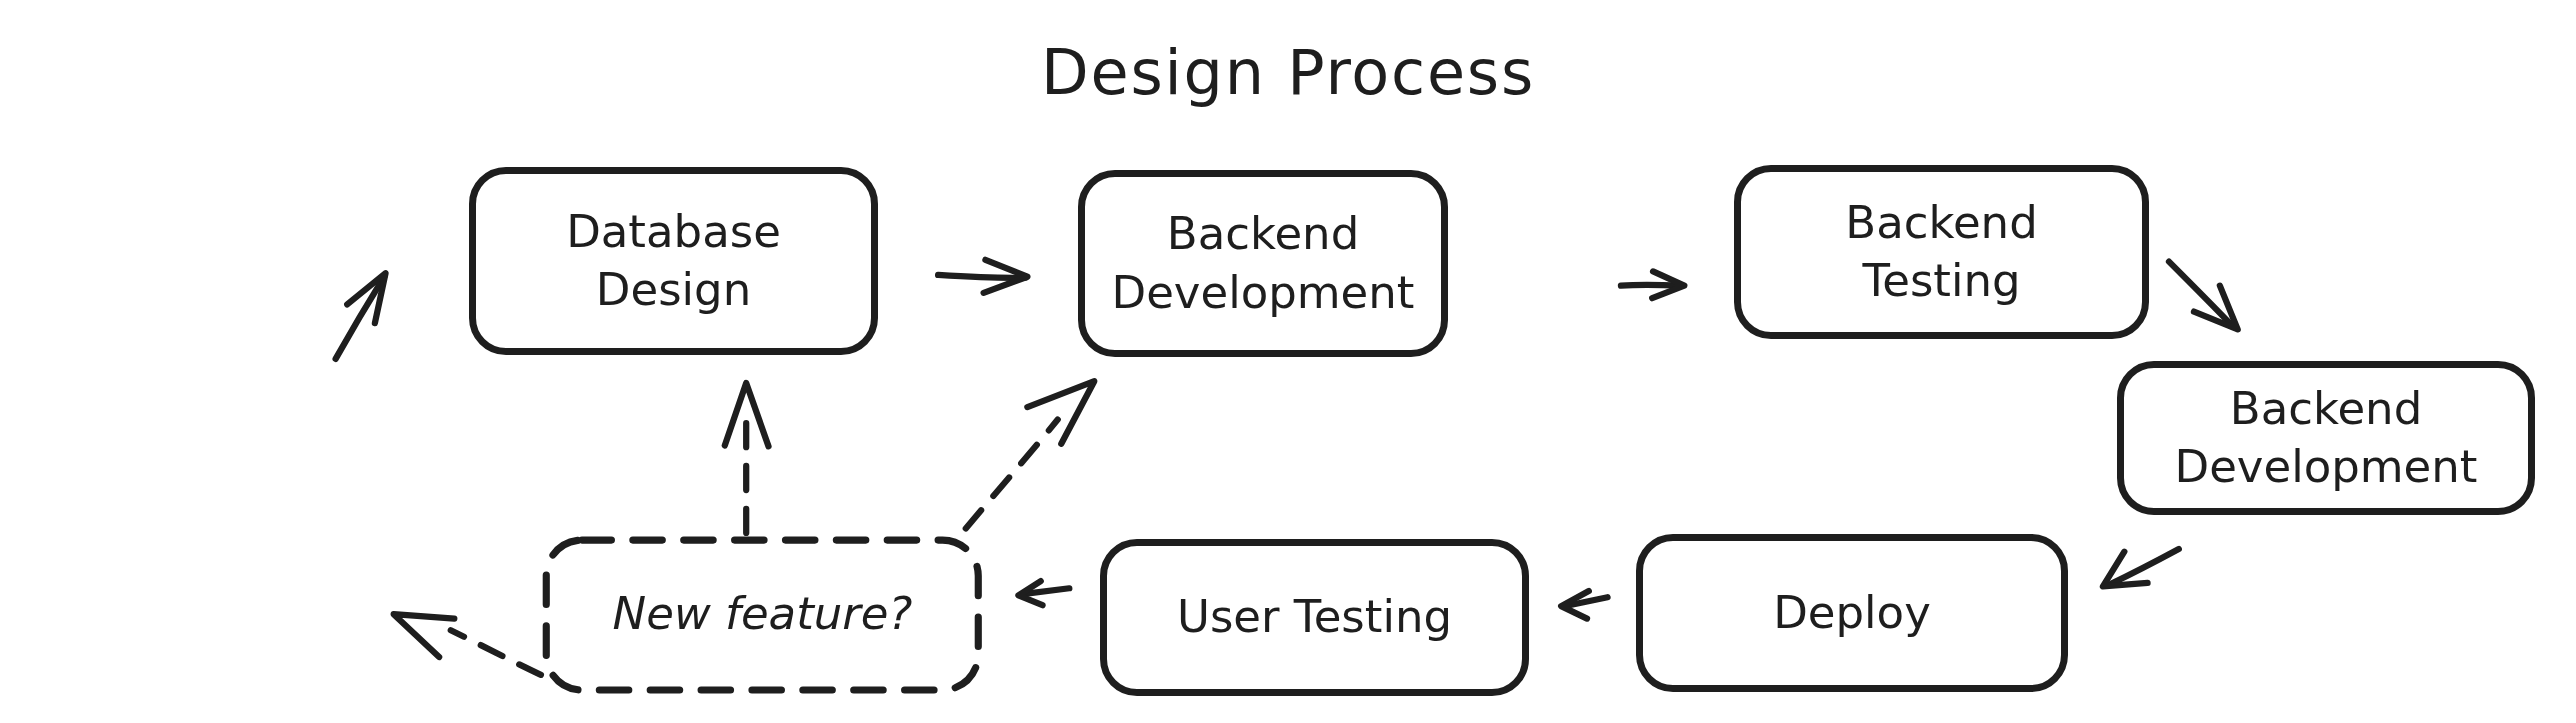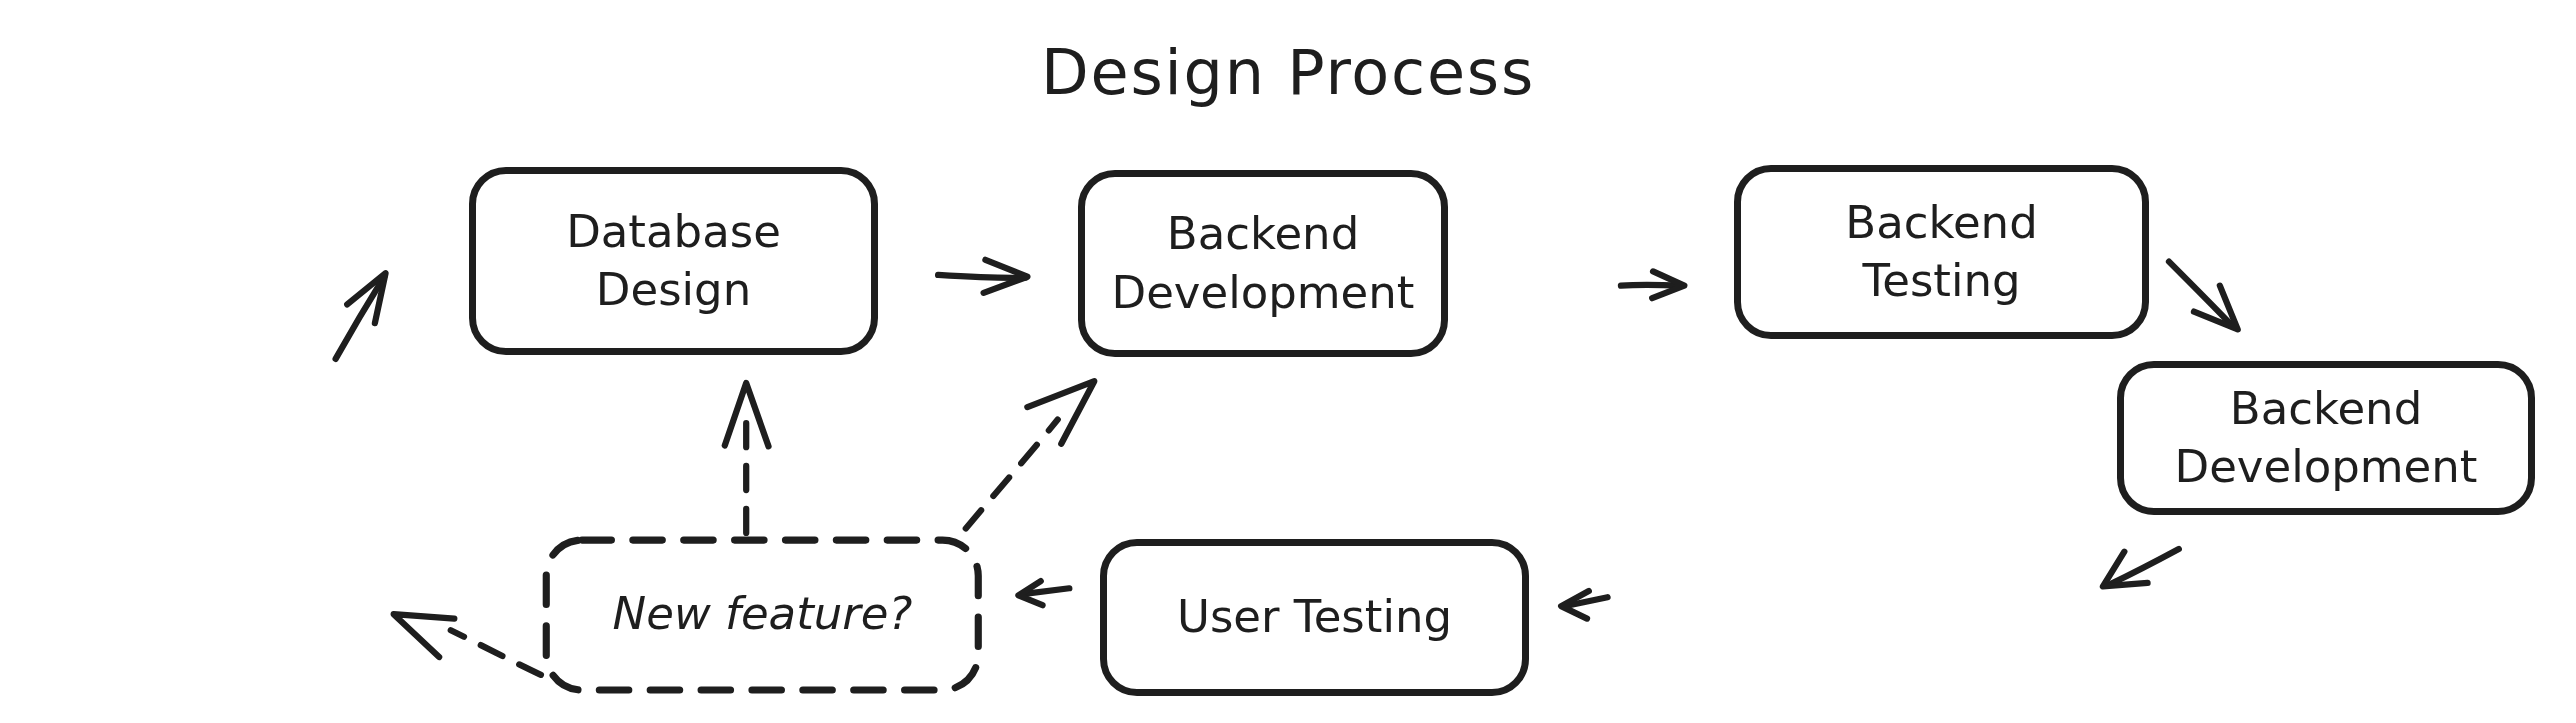--- a/index.html
+++ b/index.html
@@ -156,15 +156,18 @@
   </div>
 
   <div class="node dashed" id="node-new-feature">
     <span>New feature?</span>
   </div>
 
   <div class="node" id="node-user-testing">
     <span>User Testing</span>
   </div>
 
+  <div class="node" id="node-deploy">
+    <span>Deploy</span>
+  </div>
 
 </div>
 
 
 </body></html>

